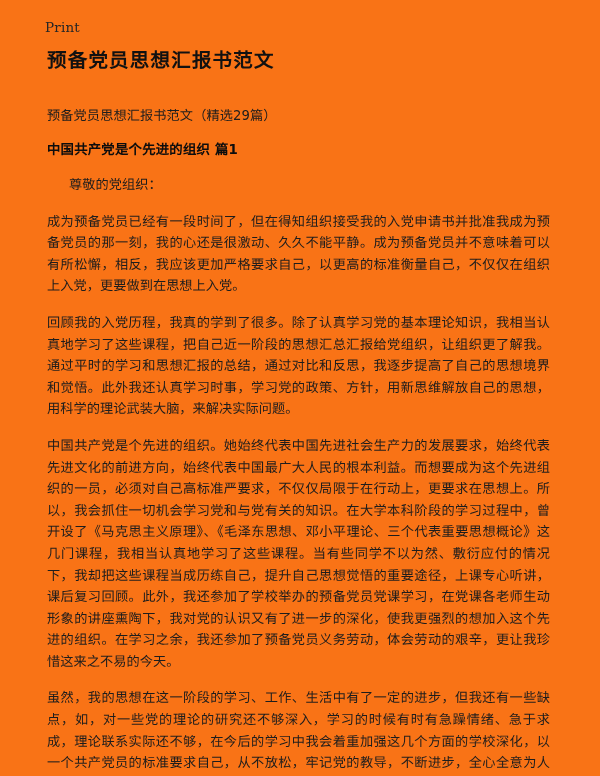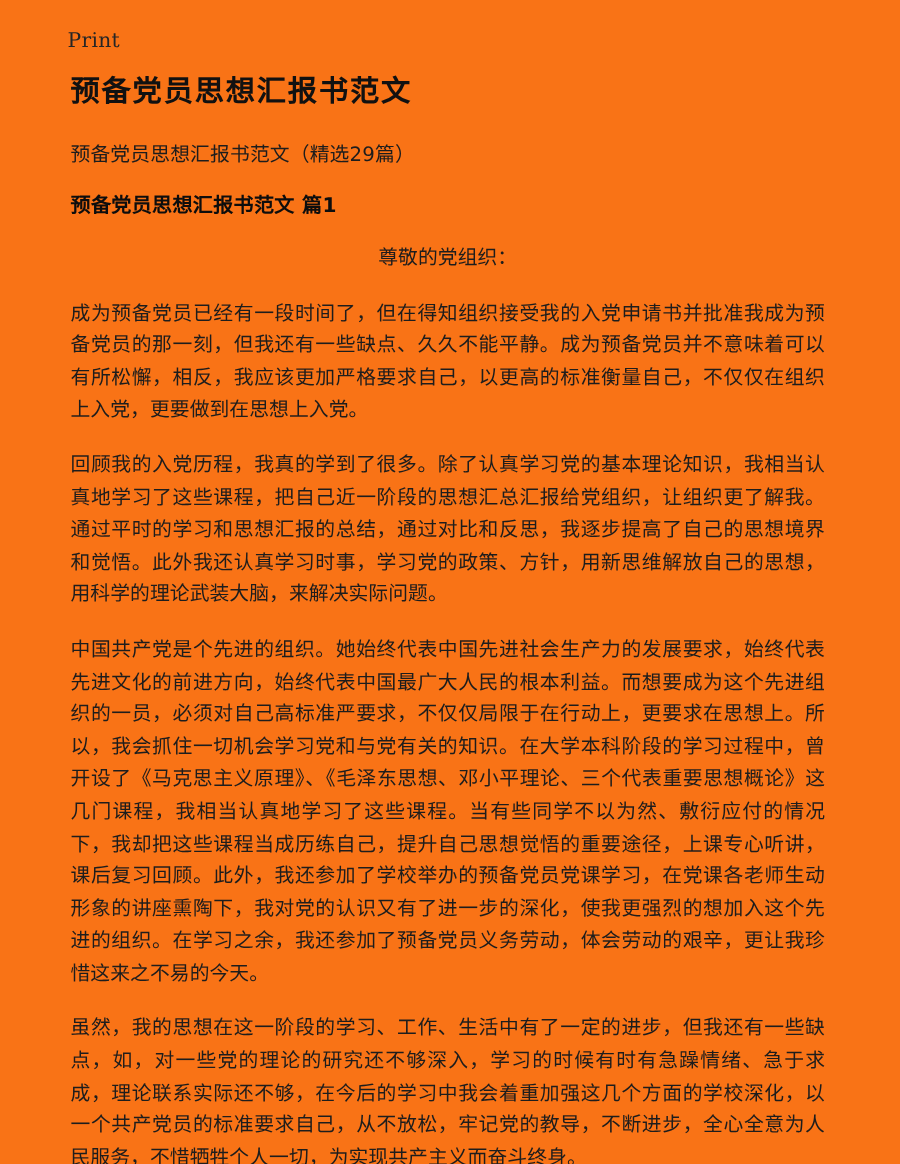--- a/index.html
+++ b/index.html
@@ -45,21 +45,21 @@
     padding: 0;
     text-align: left;
     font-size: 19.5px;
     line-height: 26px;
     font-weight: 700;
     letter-spacing: 1.2px;
     color: #111111;
     font-family: "DejaVu Sans", "Liberation Sans", sans-serif;
   }
   .subtitle {
-    margin: 20px 0 0 0;
+    margin: 32px 0 0 0;
     font-size: 13.2px;
     line-height: 19px;
     color: #1d1d1d;
     letter-spacing: 0.1px;
   }
   .section-heading {
     margin: 15px 0 0 0;
     font-size: 13.4px;
     line-height: 19px;
     font-weight: 700;
@@ -70,41 +70,42 @@
     margin: 15px 0 0 0;
     font-size: 13.2px;
     line-height: 21.6px;
     color: #1d1d1d;
     text-align: justify;
     text-justify: inter-ideograph;
     letter-spacing: 0.05px;
     word-break: break-all;
   }
   .para.tight {
-    text-align: center;
+    text-align: left;
+    margin-left: 22px;
   }
 </style>
 </head>
 <body>
 
 <div class="page">
 
   <a class="print-link">Print</a>
 
   <div class="content">
 
     <h1 class="doc-title">预备党员思想汇报书范文</h1>
 
     <p class="subtitle">预备党员思想汇报书范文（精选29篇）</p>
 
-    <p class="section-heading">预备党员思想汇报书范文 篇1</p>
+    <p class="section-heading">中国共产党是个先进的组织 篇1</p>
 
     <p class="para tight">尊敬的党组织：</p>
 
-    <p class="para">成为预备党员已经有一段时间了，但在得知组织接受我的入党申请书并批准我成为预备党员的那一刻，但我还有一些缺点、久久不能平静。成为预备党员并不意味着可以有所松懈，相反，我应该更加严格要求自己，以更高的标准衡量自己，不仅仅在组织上入党，更要做到在思想上入党。</p>
+    <p class="para">成为预备党员已经有一段时间了，但在得知组织接受我的入党申请书并批准我成为预备党员的那一刻，我的心还是很激动、久久不能平静。成为预备党员并不意味着可以有所松懈，相反，我应该更加严格要求自己，以更高的标准衡量自己，不仅仅在组织上入党，更要做到在思想上入党。</p>
 
     <p class="para">回顾我的入党历程，我真的学到了很多。除了认真学习党的基本理论知识，我相当认真地学习了这些课程，把自己近一阶段的思想汇总汇报给党组织，让组织更了解我。通过平时的学习和思想汇报的总结，通过对比和反思，我逐步提高了自己的思想境界和觉悟。此外我还认真学习时事，学习党的政策、方针，用新思维解放自己的思想，用科学的理论武装大脑，来解决实际问题。</p>
 
     <p class="para">中国共产党是个先进的组织。她始终代表中国先进社会生产力的发展要求，始终代表先进文化的前进方向，始终代表中国最广大人民的根本利益。而想要成为这个先进组织的一员，必须对自己高标准严要求，不仅仅局限于在行动上，更要求在思想上。所以，我会抓住一切机会学习党和与党有关的知识。在大学本科阶段的学习过程中，曾开设了《马克思主义原理》、《毛泽东思想、邓小平理论、三个代表重要思想概论》这几门课程，我相当认真地学习了这些课程。当有些同学不以为然、敷衍应付的情况下，我却把这些课程当成历练自己，提升自己思想觉悟的重要途径，上课专心听讲，课后复习回顾。此外，我还参加了学校举办的预备党员党课学习，在党课各老师生动形象的讲座熏陶下，我对党的认识又有了进一步的深化，使我更强烈的想加入这个先进的组织。在学习之余，我还参加了预备党员义务劳动，体会劳动的艰辛，更让我珍惜这来之不易的今天。</p>
 
     <p class="para">虽然，我的思想在这一阶段的学习、工作、生活中有了一定的进步，但我还有一些缺点，如，对一些党的理论的研究还不够深入，学习的时候有时有急躁情绪、急于求成，理论联系实际还不够，在今后的学习中我会着重加强这几个方面的学校深化，以一个共产党员的标准要求自己，从不放松，牢记党的教导，不断进步，全心全意为人民服务，不惜牺牲个人一切，为实现共产主义而奋斗终身。</p>
 
   </div>
 </div>
 

